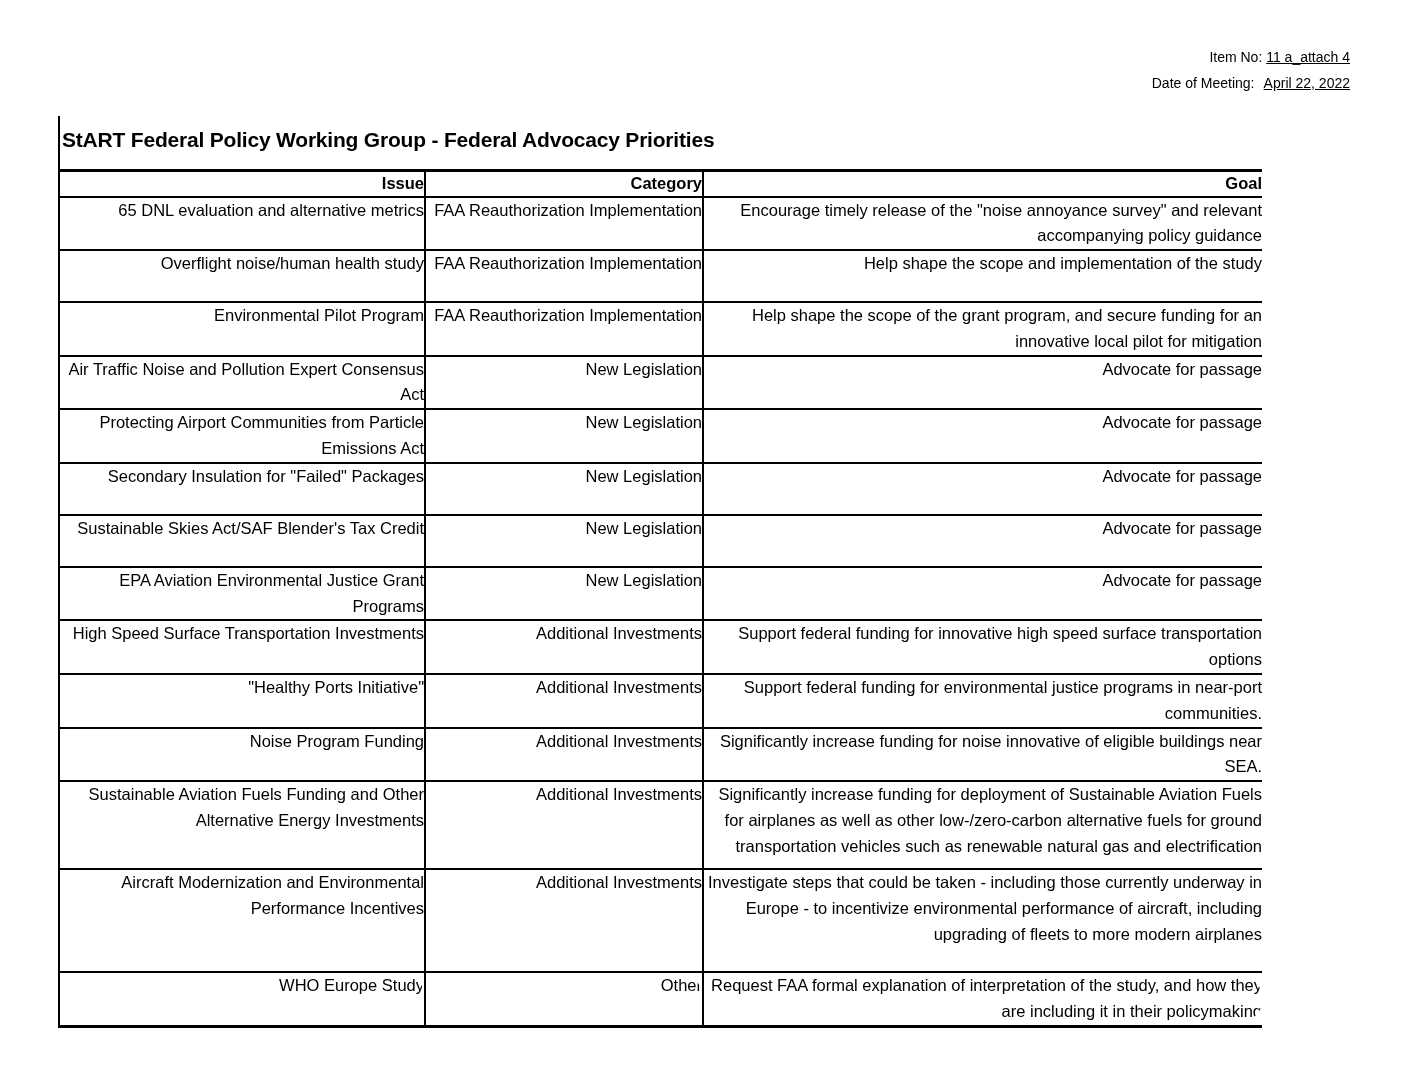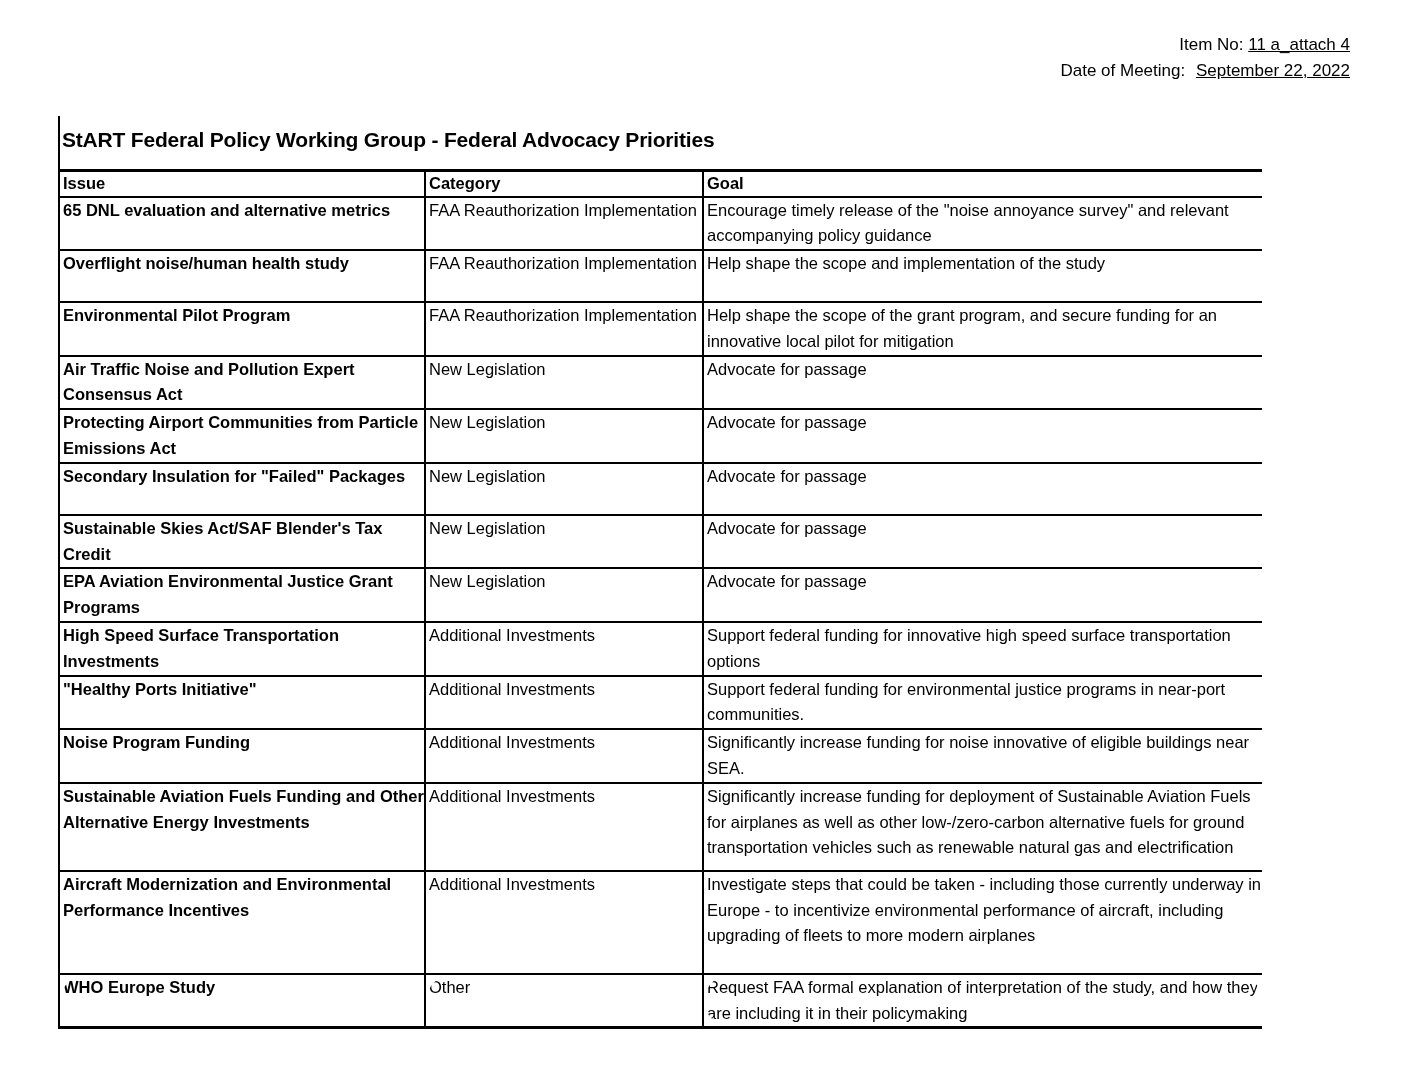--- a/index.html
+++ b/index.html
@@ -11,23 +11,23 @@
       width: 1408px;
       height: 1088px;
       position: relative;
       font-family: "Liberation Sans", sans-serif;
       color: #000000;
       overflow: hidden;
     }
     .meta {
       position: absolute;
       right: 58px;
-      top: 32px;
+      top: 44px;
       text-align: right;
-      font-size: 17px;
+      font-size: 14px;
       line-height: 26px;
     }
     .meta .val {
       text-decoration: underline;
     }
     .meta .gap { display: inline-block; width: 6px; }
     .left-rule {
       position: absolute;
       left: 58px;
       top: 116px;
@@ -52,57 +52,57 @@
       table-layout: fixed;
       font-size: 16.5px;
       line-height: 25.8px;
     }
     table.priorities col.c-issue { width: 366px; }
     table.priorities col.c-cat { width: 278px; }
     table.priorities col.c-goal { width: 559px; }
     table.priorities th,
     table.priorities td {
       vertical-align: top;
-      text-align: left;
+      text-align: right;
       padding: 0 0 0 3px;
       border-left: 2px solid #000;
       border-top: 2px solid #000;
       border-bottom: 2px solid #000;
       box-sizing: border-box;
       overflow: hidden;
     }
     table.priorities th {
       font-weight: bold;
       height: 26px;
       line-height: 23px;
       border-top: 3px solid #000;
     }
     table.priorities td.issue {
-      font-weight: bold;
+      font-weight: normal;
     }
     table.priorities tr.r2 td { height: 52px; }
     table.priorities tr.r4 td { height: 88px; }
     table.priorities tr.r4b td { height: 103px; }
     table.priorities tr:last-child td {
       border-bottom: 3px solid #000;
       border-radius: 25px;
     }
     table.priorities td.goal, table.priorities th.goal { border-right: none; }
   </style>
 </head>
 <body>
 
 <div class="meta">
   <div>
     <span>Item No:</span>
     <span class="val">11 a_attach 4</span>
   </div>
   <div>
     <span>Date of Meeting:</span><span class="gap"></span>
-    <span class="val">September 22, 2022</span>
+    <span class="val">April 22, 2022</span>
   </div>
 </div>
 
 <div class="left-rule"></div>
 
 <div class="title">StART Federal Policy Working Group - Federal Advocacy Priorities</div>
 
 <table class="priorities">
   <colgroup>
     <col class="c-issue">

